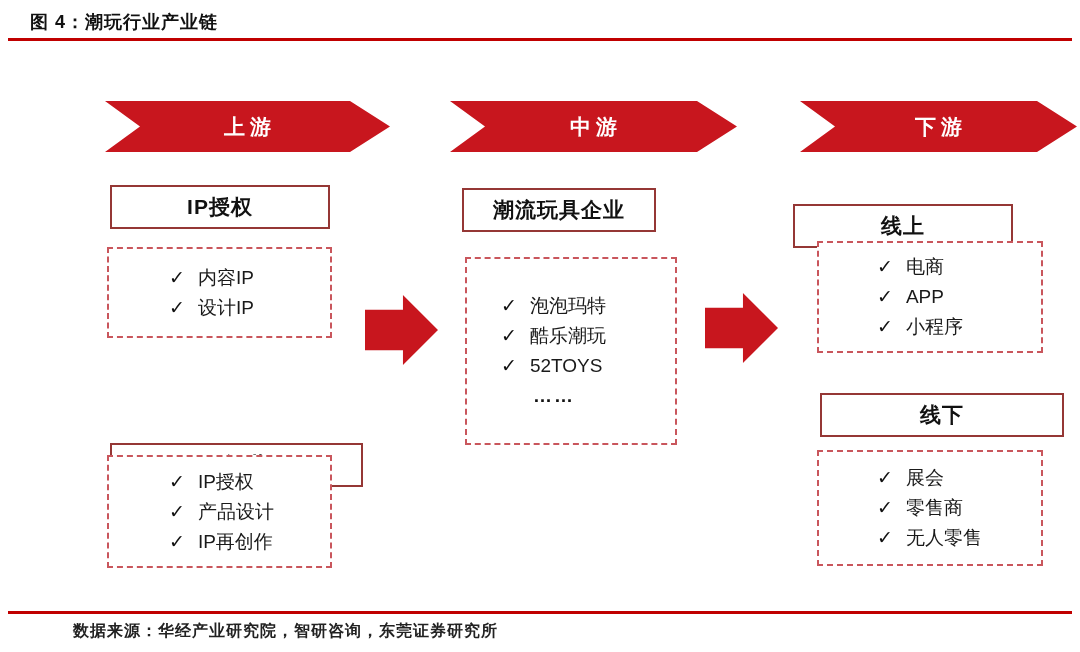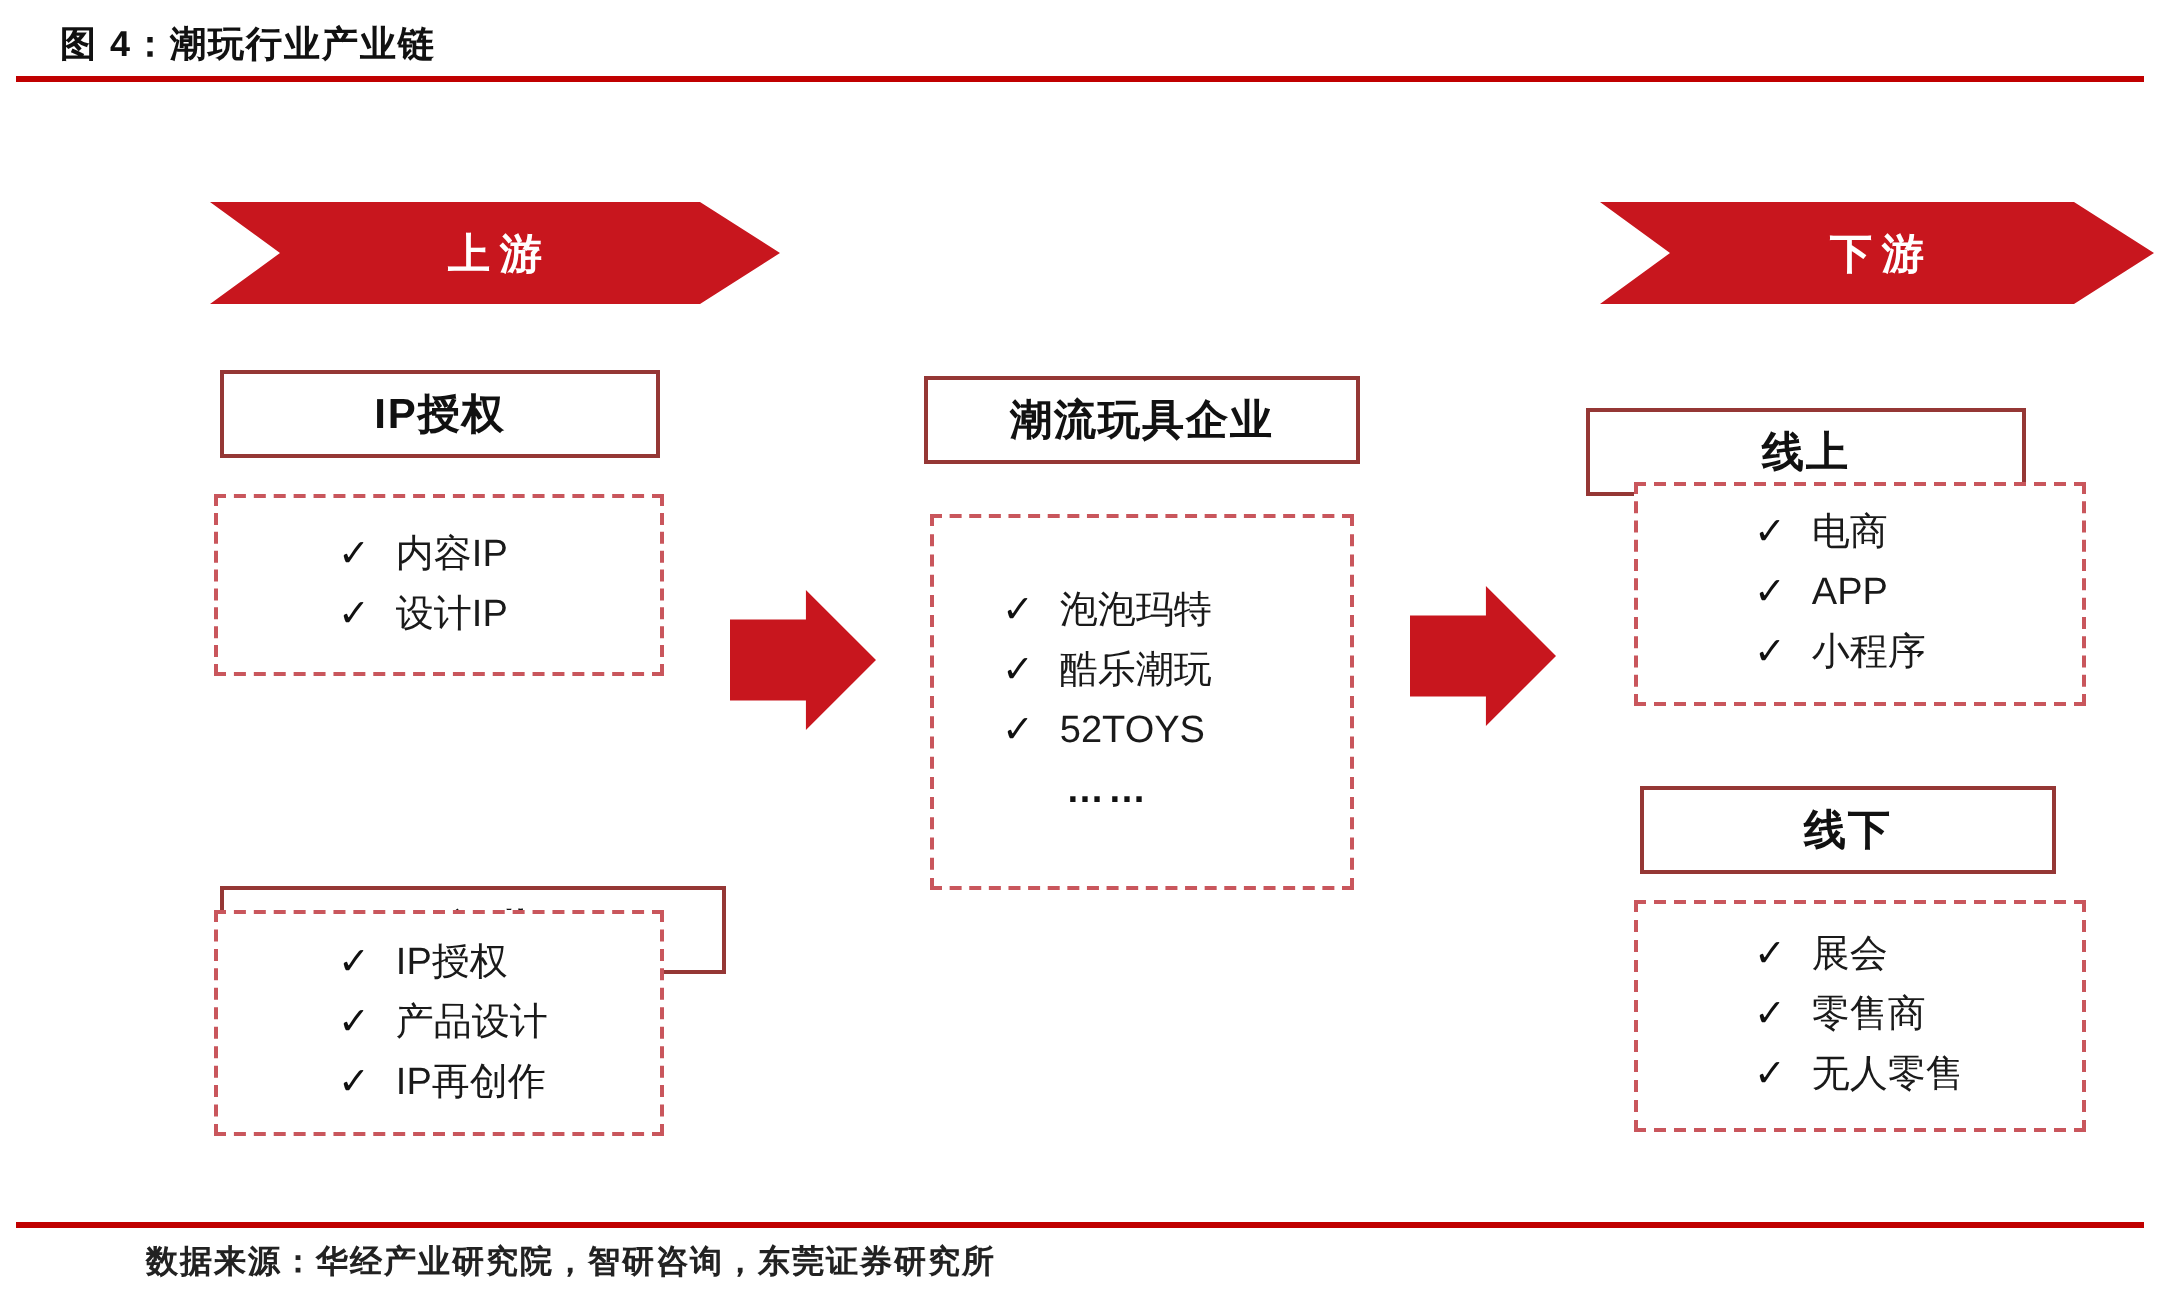--- a/index.html
+++ b/index.html
@@ -61,20 +61,23 @@
 <body>
 
 <div class="canvas">
 
   <div class="fig-title">图 4：潮玩行业产业链</div>
   <div class="rule rule-top"></div>
 
   <div class="banner" style="left:105px; width:285px;">
     <span>上游</span>
   </div>
+  <div class="banner" style="left:450px; width:287px;">
+    <span>中游</span>
+  </div>
   <div class="banner" style="left:800px; width:277px;">
     <span>下游</span>
   </div>
 
   <div class="hdr-box" style="left:110px; top:185px; width:220px;">
     <span>IP授权</span>
   </div>
   <div class="dash-box" style="left:107px; top:247px; width:225px; height:91px; padding-left:60px;">
     <div class="item">
       <span class="check">✓</span>
@@ -99,21 +102,21 @@
       <span>产品设计</span>
     </div>
     <div class="item">
       <span class="check">✓</span>
       <span>IP再创作</span>
     </div>
   </div>
 
   <div class="block-arrow" style="left:365px; top:295px; width:73px; height:70px;"></div>
 
-  <div class="hdr-box" style="left:462px; top:188px; width:218px;">
+  <div class="hdr-box" style="left:462px; top:188px; width:194px;">
     <span>潮流玩具企业</span>
   </div>
   <div class="dash-box" style="left:465px; top:257px; width:212px; height:188px; padding-left:34px;">
     <div class="item">
       <span class="check">✓</span>
       <span>泡泡玛特</span>
     </div>
     <div class="item">
       <span class="check">✓</span>
       <span>酷乐潮玩</span>
@@ -138,21 +141,21 @@
     <div class="item">
       <span class="check">✓</span>
       <span>APP</span>
     </div>
     <div class="item">
       <span class="check">✓</span>
       <span>小程序</span>
     </div>
   </div>
 
-  <div class="hdr-box" style="left:820px; top:393px; width:208px;">
+  <div class="hdr-box" style="left:820px; top:393px; width:244px;">
     <span>线下</span>
   </div>
   <div class="dash-box" style="left:817px; top:450px; width:226px; height:116px; padding-left:58px;">
     <div class="item">
       <span class="check">✓</span>
       <span>展会</span>
     </div>
     <div class="item">
       <span class="check">✓</span>
       <span>零售商</span>

